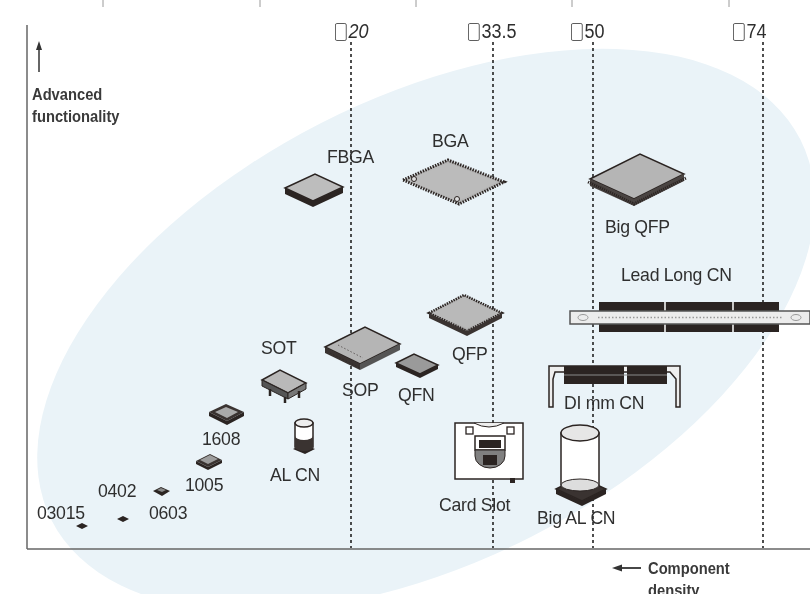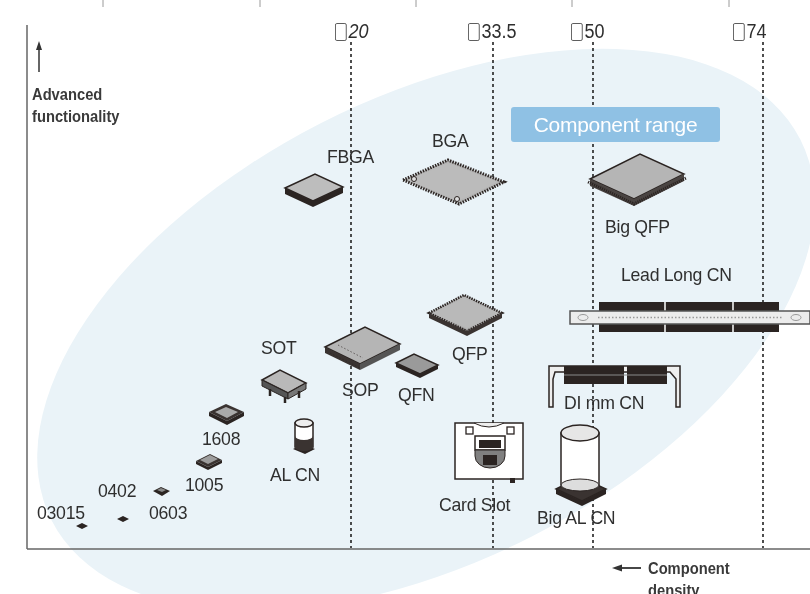--- a/index.html
+++ b/index.html
@@ -193,21 +193,20 @@
     <span class="sq"></span>
     <span class="v">74</span>
   </div>
 
   <div class="axis-lbl" style="left:24px;top:84px;">
     <div>Advanced</div>
     <div>functionality</div>
   </div>
   <div class="axis-lbl" style="left:640px;top:558px;">Component density</div>
 
-  <div class="range-badge">Component range</div>
 
   <div class="lbl" style="left:29px;top:502px;">03015</div>
   <div class="lbl" style="left:90px;top:480px;">0402</div>
   <div class="lbl" style="left:141px;top:502px;">0603</div>
   <div class="lbl" style="left:177px;top:474px;">1005</div>
   <div class="lbl" style="left:194px;top:428px;">1608</div>
   <div class="lbl" style="left:253px;top:337px;">SOT</div>
   <div class="lbl" style="left:262px;top:464px;">AL CN</div>
   <div class="lbl" style="left:334px;top:379px;">SOP</div>
   <div class="lbl" style="left:390px;top:384px;">QFN</div>

